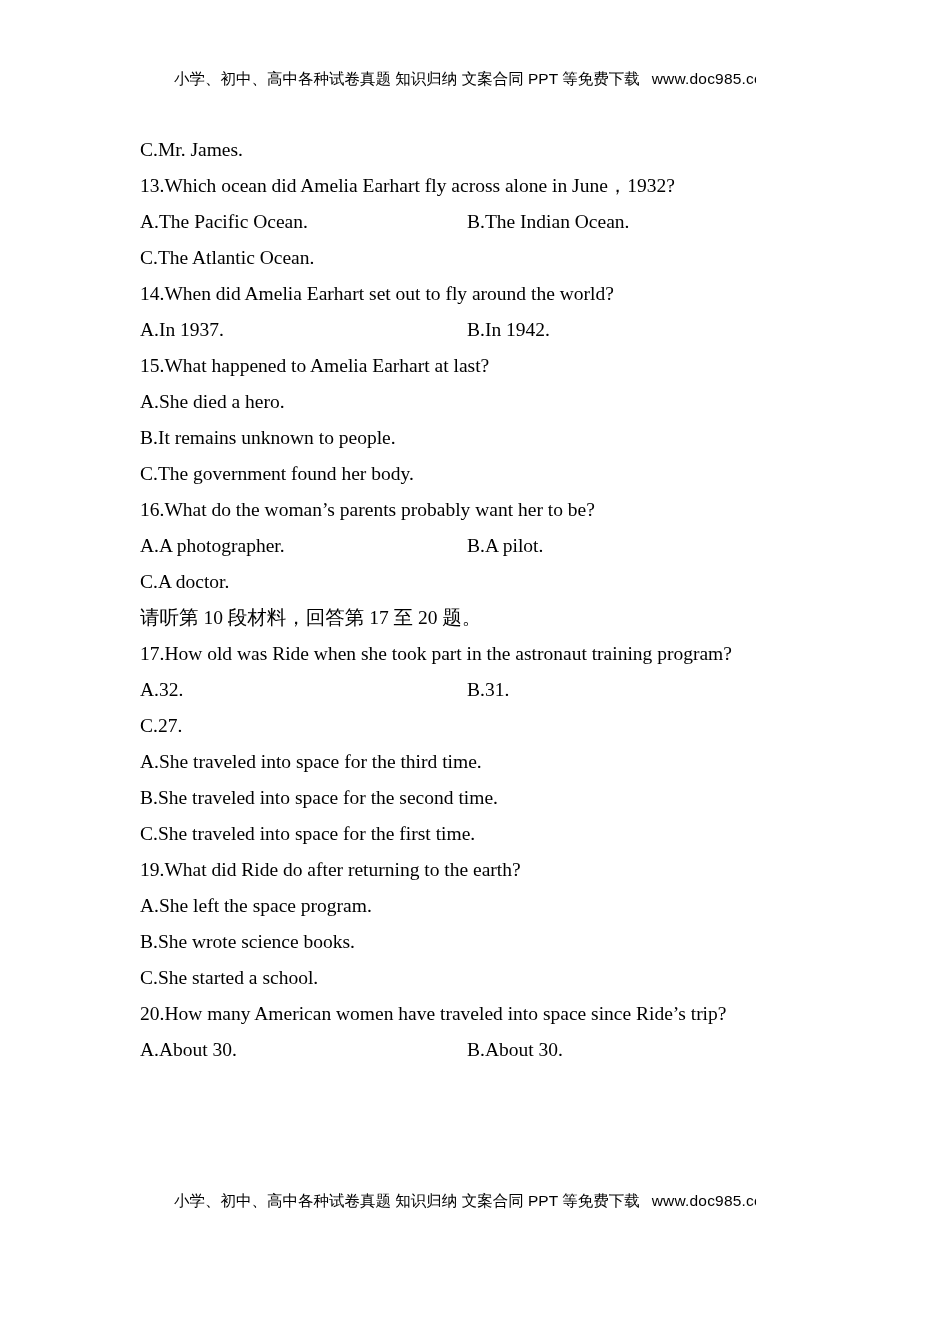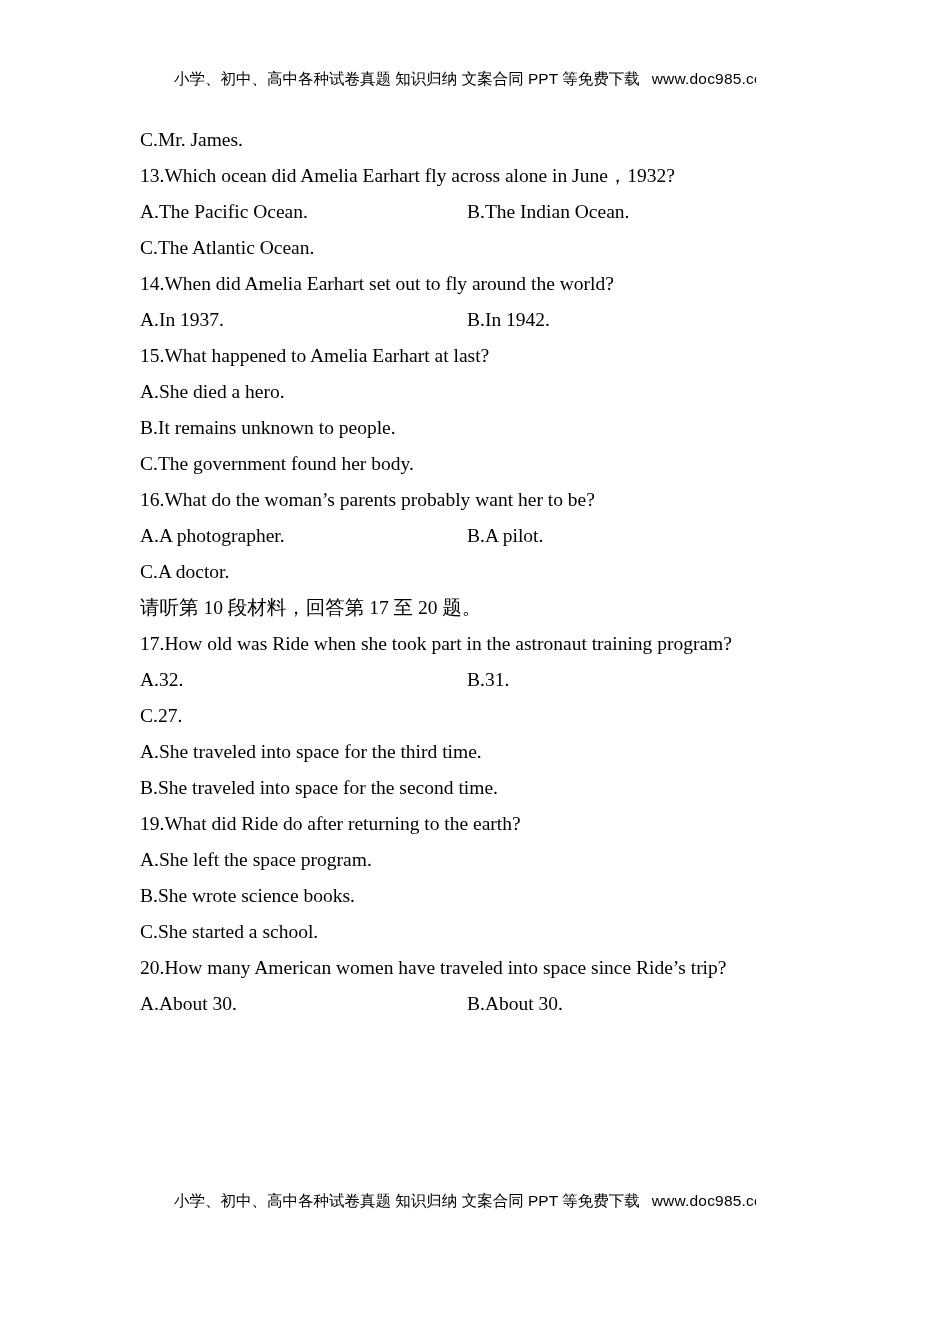--- a/index.html
+++ b/index.html
@@ -29,21 +29,21 @@
   }
   .banner-top { top: 70px; }
   .banner-bottom { top: 1192px; }
   .banner .banner-url {
     margin-left: 12px;
     letter-spacing: 0.2px;
   }
   .content {
     position: absolute;
     left: 140px;
-    top: 122px;
+    top: 132px;
     width: 720px;
   }
   .line {
     position: relative;
     height: 36px;
     line-height: 36px;
     font-size: 19.5px;
     white-space: nowrap;
     color: #000000;
   }
@@ -75,20 +75,21 @@
     <div class="line">C.The government found her body.</div>
     <div class="line">16.What do the woman’s parents probably want her to be?</div>
     <div class="line"><span>A.A photographer.</span><span class="optR">B.A pilot.</span></div>
     <div class="line">C.A doctor.</div>
     <div class="line">请听第 10 段材料，回答第 17 至 20 题。</div>
     <div class="line">17.How old was Ride when she took part in the astronaut training program?</div>
     <div class="line"><span>A.32.</span><span class="optR">B.31.</span></div>
     <div class="line">C.27.</div>
     <div class="line">A.She traveled into space for the third time.</div>
     <div class="line">B.She traveled into space for the second time.</div>
+    <div class="line">C.She traveled into space for the first time.</div>
     <div class="line">19.What did Ride do after returning to the earth?</div>
     <div class="line">A.She left the space program.</div>
     <div class="line">B.She wrote science books.</div>
     <div class="line">C.She started a school.</div>
     <div class="line">20.How many American women have traveled into space since Ride’s trip?</div>
     <div class="line"><span>A.About 30.</span><span class="optR">B.About 30.</span></div>
   </div>
 
   <div class="banner banner-bottom">
     <span>小学、初中、高中各种试卷真题 知识归纳 文案合同 PPT 等免费下载</span><span class="banner-url">www.doc985.com</span>

